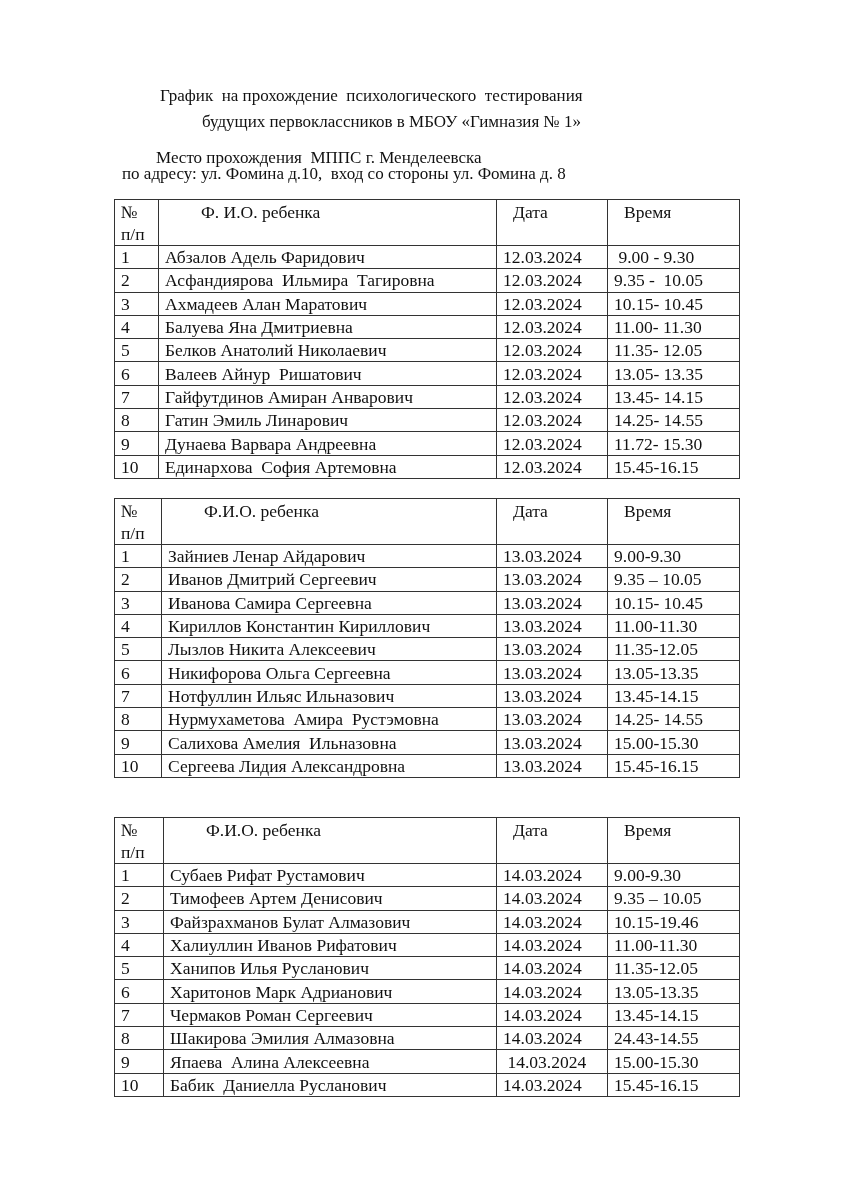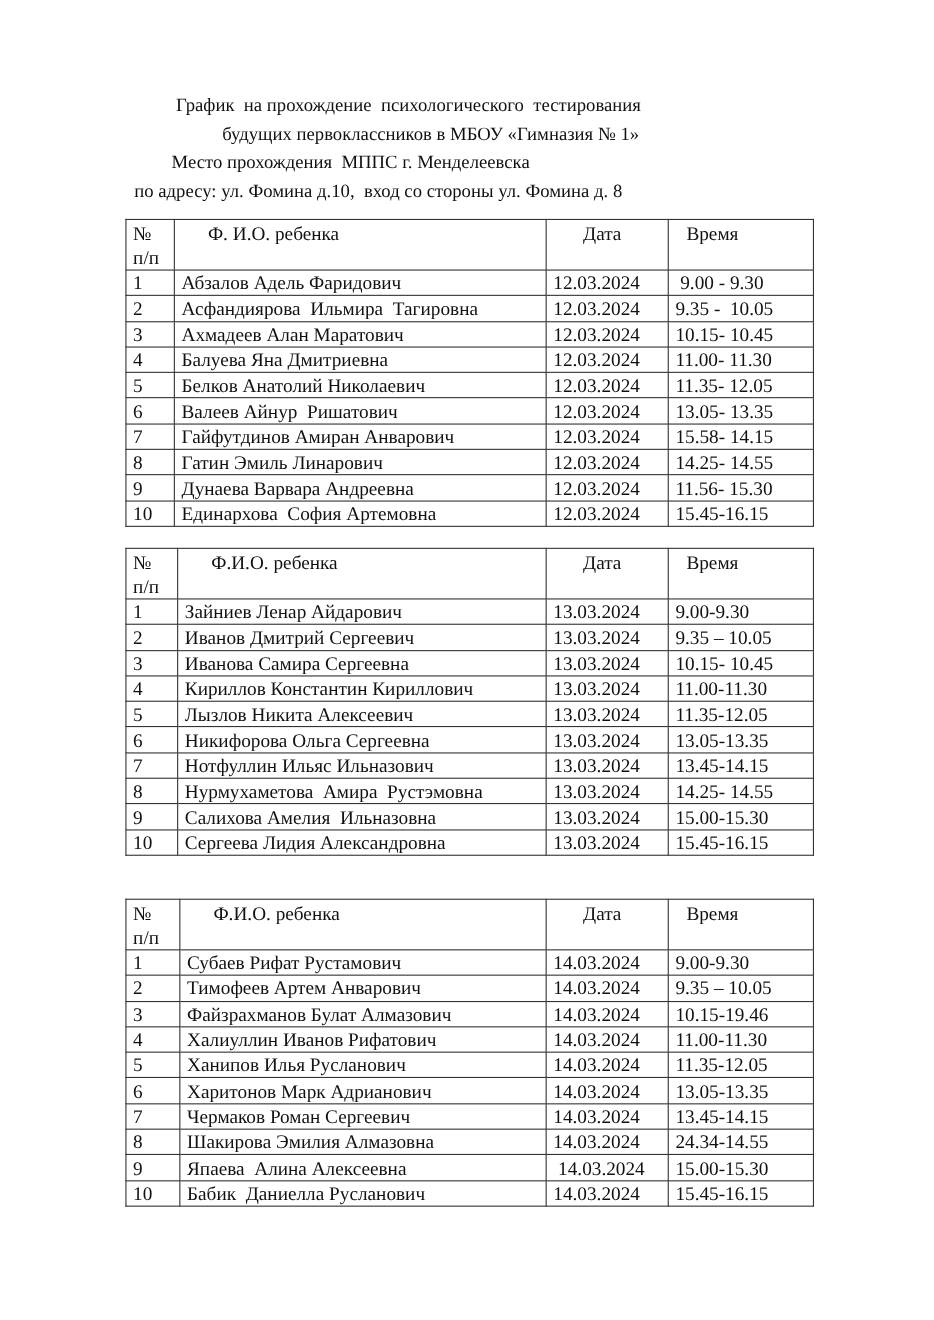--- a/index.html
+++ b/index.html
@@ -15,32 +15,32 @@
     position: absolute; left: 114px; width: 625px;
     border-collapse: collapse; table-layout: fixed;
     font-size: 17.5px; color: #111;
   }
   table.sched td {
     border: 1.3px solid #333; padding: 0 0 0 6px; height: 22.3px;
     line-height: 22px; white-space: pre; overflow: hidden; vertical-align: middle;
   }
   table.sched tr.hdr td { height: 44px; vertical-align: top; padding-top: 1px; }
   .hdr .num { line-height: 22px; }
-  .hdr .name { padding-left: 30px; }
-  .hdr .date { padding-left: 33px; }
+  .hdr .name { padding-left: 42px; }
+  .hdr .date { padding-left: 16px; }
   .hdr .time { padding-left: 16px; }
   td.c-date, td.c-time { padding-left: 5px; }
 </style>
 </head>
 <body>
 
 <div>
   <div class="title-line" style="left:160px; top:84px;">График  на прохождение  психологического  тестирования</div>
   <div class="title-line" style="left:202px; top:110px;">будущих первоклассников в МБОУ «Гимназия № 1»</div>
-  <div class="title-line" style="left:156px; top:136px;">Место прохождения  МППС г. Менделеевска</div>
+  <div class="title-line" style="left:156px; top:146px;">Место прохождения  МППС г. Менделеевска</div>
   <div class="title-line" style="left:122px; top:162px;text-align:center;">по адресу: ул. Фомина д.10,  вход со стороны ул. Фомина д. 8</div>
 </div>
 
 <table class="sched" id="t0" style="top:199px;">
   <colgroup>
       <col style="width:44px">
       <col style="width:338px">
       <col style="width:111px">
       <col style="width:132px">
     </colgroup>
@@ -85,33 +85,33 @@
       <tr>
         <td class="c-num">6</td>
         <td class="c-name">Валеев Айнур  Ришатович</td>
         <td class="c-date">12.03.2024</td>
         <td class="c-time">13.05- 13.35</td>
       </tr>
       <tr>
         <td class="c-num">7</td>
         <td class="c-name">Гайфутдинов Амиран Анварович</td>
         <td class="c-date">12.03.2024</td>
-        <td class="c-time">15.58- 14.15</td>
+        <td class="c-time">13.45- 14.15</td>
       </tr>
       <tr>
         <td class="c-num">8</td>
         <td class="c-name">Гатин Эмиль Линарович</td>
         <td class="c-date">12.03.2024</td>
         <td class="c-time">14.25- 14.55</td>
       </tr>
       <tr>
         <td class="c-num">9</td>
         <td class="c-name">Дунаева Варвара Андреевна</td>
         <td class="c-date">12.03.2024</td>
-        <td class="c-time">11.56- 15.30</td>
+        <td class="c-time">11.72- 15.30</td>
       </tr>
       <tr>
         <td class="c-num">10</td>
         <td class="c-name">Единархова  София Артемовна</td>
         <td class="c-date">12.03.2024</td>
         <td class="c-time">15.45-16.15</td>
       </tr>
     </tbody>
   </table>
 
@@ -209,21 +209,21 @@
         <td class="time">Время</td>
       </tr>
       <tr>
         <td class="c-num">1</td>
         <td class="c-name">Субаев Рифат Рустамович</td>
         <td class="c-date">14.03.2024</td>
         <td class="c-time">9.00-9.30</td>
       </tr>
       <tr>
         <td class="c-num">2</td>
-        <td class="c-name">Тимофеев Артем Анварович</td>
+        <td class="c-name">Тимофеев Артем Денисович</td>
         <td class="c-date">14.03.2024</td>
         <td class="c-time">9.35 – 10.05</td>
       </tr>
       <tr>
         <td class="c-num">3</td>
         <td class="c-name">Файзрахманов Булат Алмазович</td>
         <td class="c-date">14.03.2024</td>
         <td class="c-time">10.15-19.46</td>
       </tr>
       <tr>
@@ -247,21 +247,21 @@
       <tr>
         <td class="c-num">7</td>
         <td class="c-name">Чермаков Роман Сергеевич</td>
         <td class="c-date">14.03.2024</td>
         <td class="c-time">13.45-14.15</td>
       </tr>
       <tr>
         <td class="c-num">8</td>
         <td class="c-name">Шакирова Эмилия Алмазовна</td>
         <td class="c-date">14.03.2024</td>
-        <td class="c-time">24.34-14.55</td>
+        <td class="c-time">24.43-14.55</td>
       </tr>
       <tr>
         <td class="c-num">9</td>
         <td class="c-name">Япаева  Алина Алексеевна</td>
         <td class="c-date"> 14.03.2024</td>
         <td class="c-time">15.00-15.30</td>
       </tr>
       <tr>
         <td class="c-num">10</td>
         <td class="c-name">Бабик  Даниелла Русланович</td>

